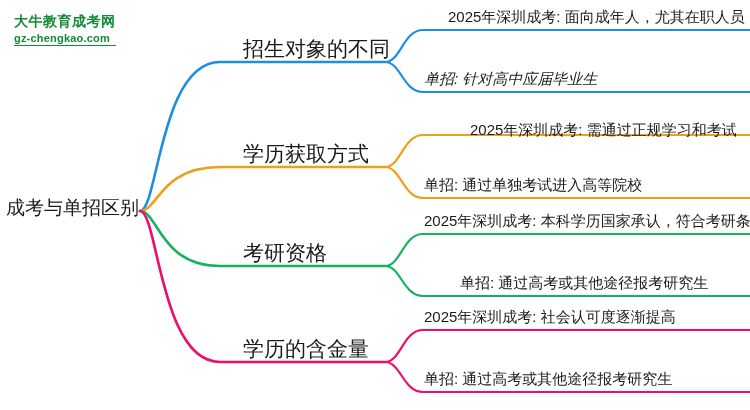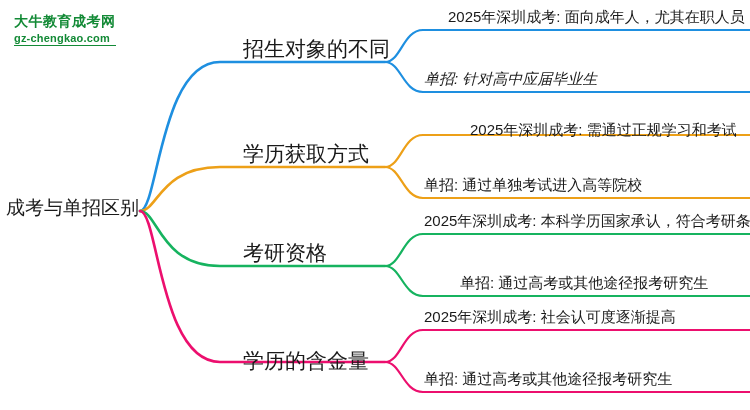--- a/index.html
+++ b/index.html
@@ -154,18 +154,18 @@
   <div id="nodes">
       <div class="node branch-node" style="left: 243px; top: 38px;">招生对象的不同</div>
       <div class="node leaf-node" style="left: 424px; top: 9px; margin-left: 24px;">2025年深圳成考: 面向成年人，尤其在职人员</div>
       <div class="node leaf-node" style="left: 424px; top: 71px; font-style: italic;">单招: 针对高中应届毕业生</div>
       <div class="node branch-node" style="left: 243px; top: 143px;">学历获取方式</div>
       <div class="node leaf-node" style="left: 424px; top: 122px; margin-left: 46px;">2025年深圳成考: 需通过正规学习和考试</div>
       <div class="node leaf-node" style="left: 424px; top: 177px;">单招: 通过单独考试进入高等院校</div>
       <div class="node branch-node" style="left: 243px; top: 242px;">考研资格</div>
       <div class="node leaf-node" style="left: 424px; top: 213px;">2025年深圳成考: 本科学历国家承认，符合考研条件</div>
       <div class="node leaf-node" style="left: 424px; top: 275px; margin-left: 36px;">单招: 通过高考或其他途径报考研究生</div>
-      <div class="node branch-node" style="left: 243px; top: 338px; margin-top: 12px;">学历的含金量</div>
+      <div class="node branch-node" style="left: 243px; top: 338px;">学历的含金量</div>
       <div class="node leaf-node" style="left: 424px; top: 309px;">2025年深圳成考: 社会认可度逐渐提高</div>
       <div class="node leaf-node" style="left: 424px; top: 371px;">单招: 通过高考或其他途径报考研究生</div>
     </div>
 
 </div>
 
 </body></html>

